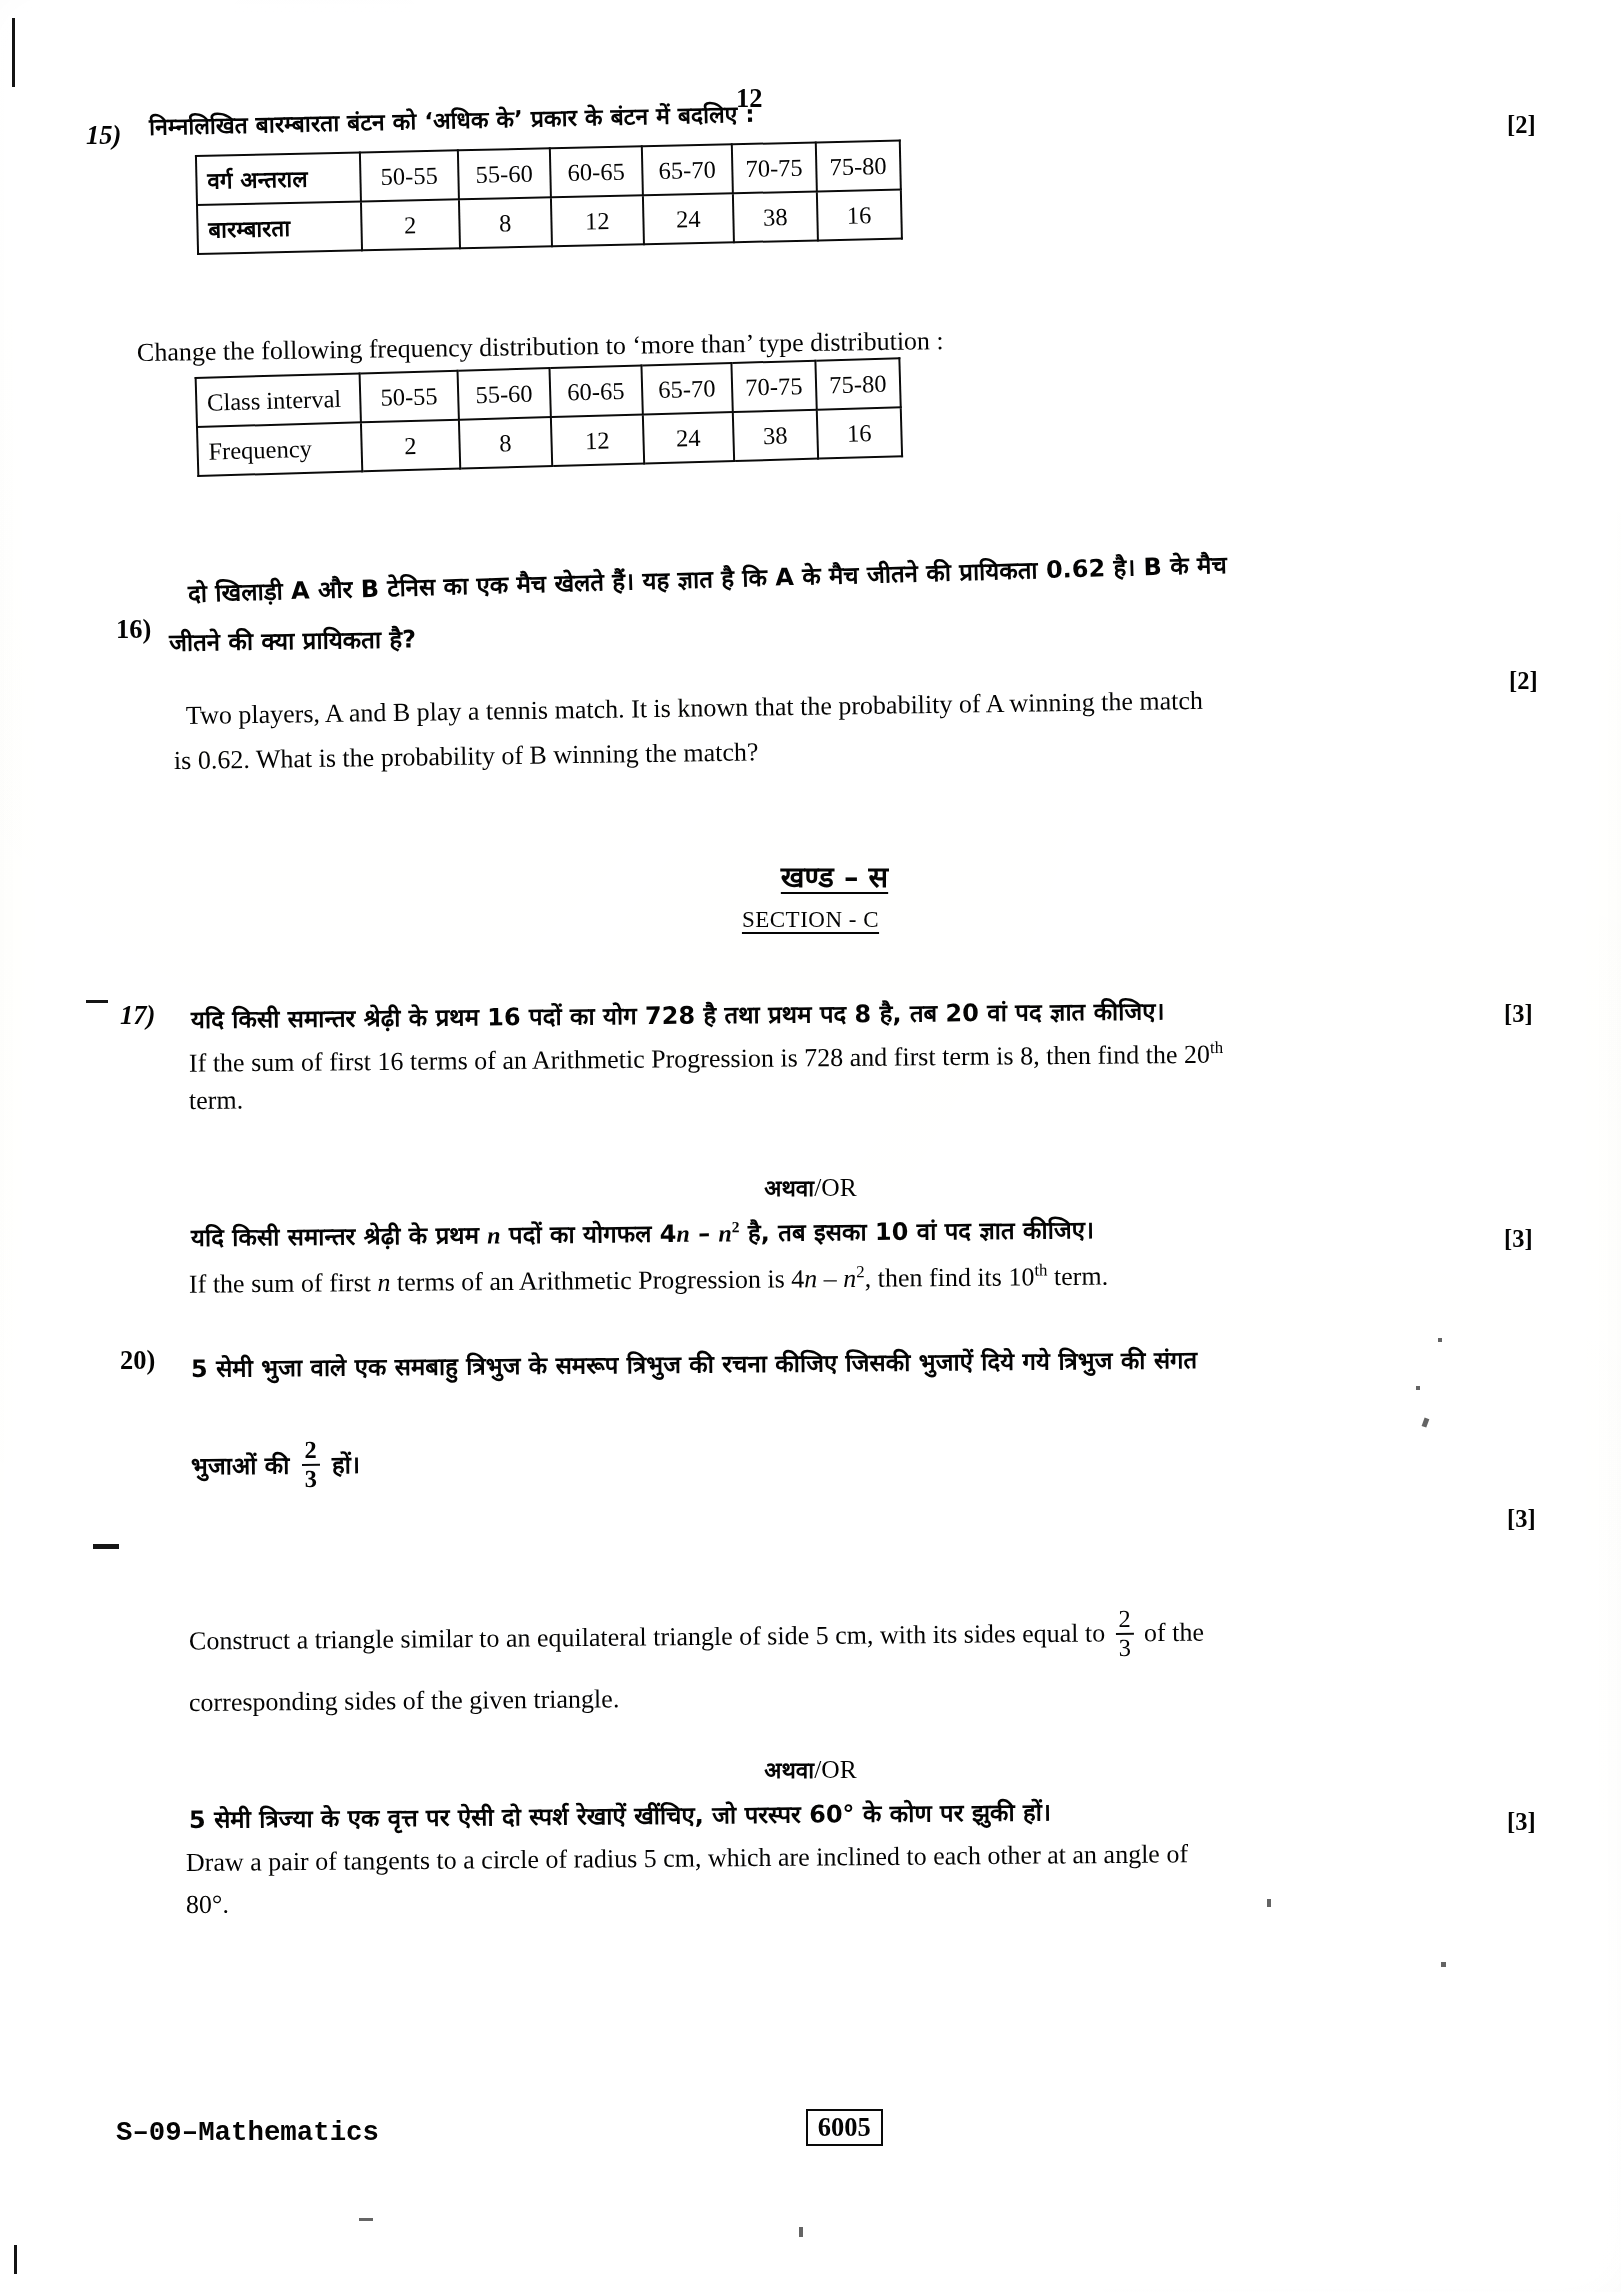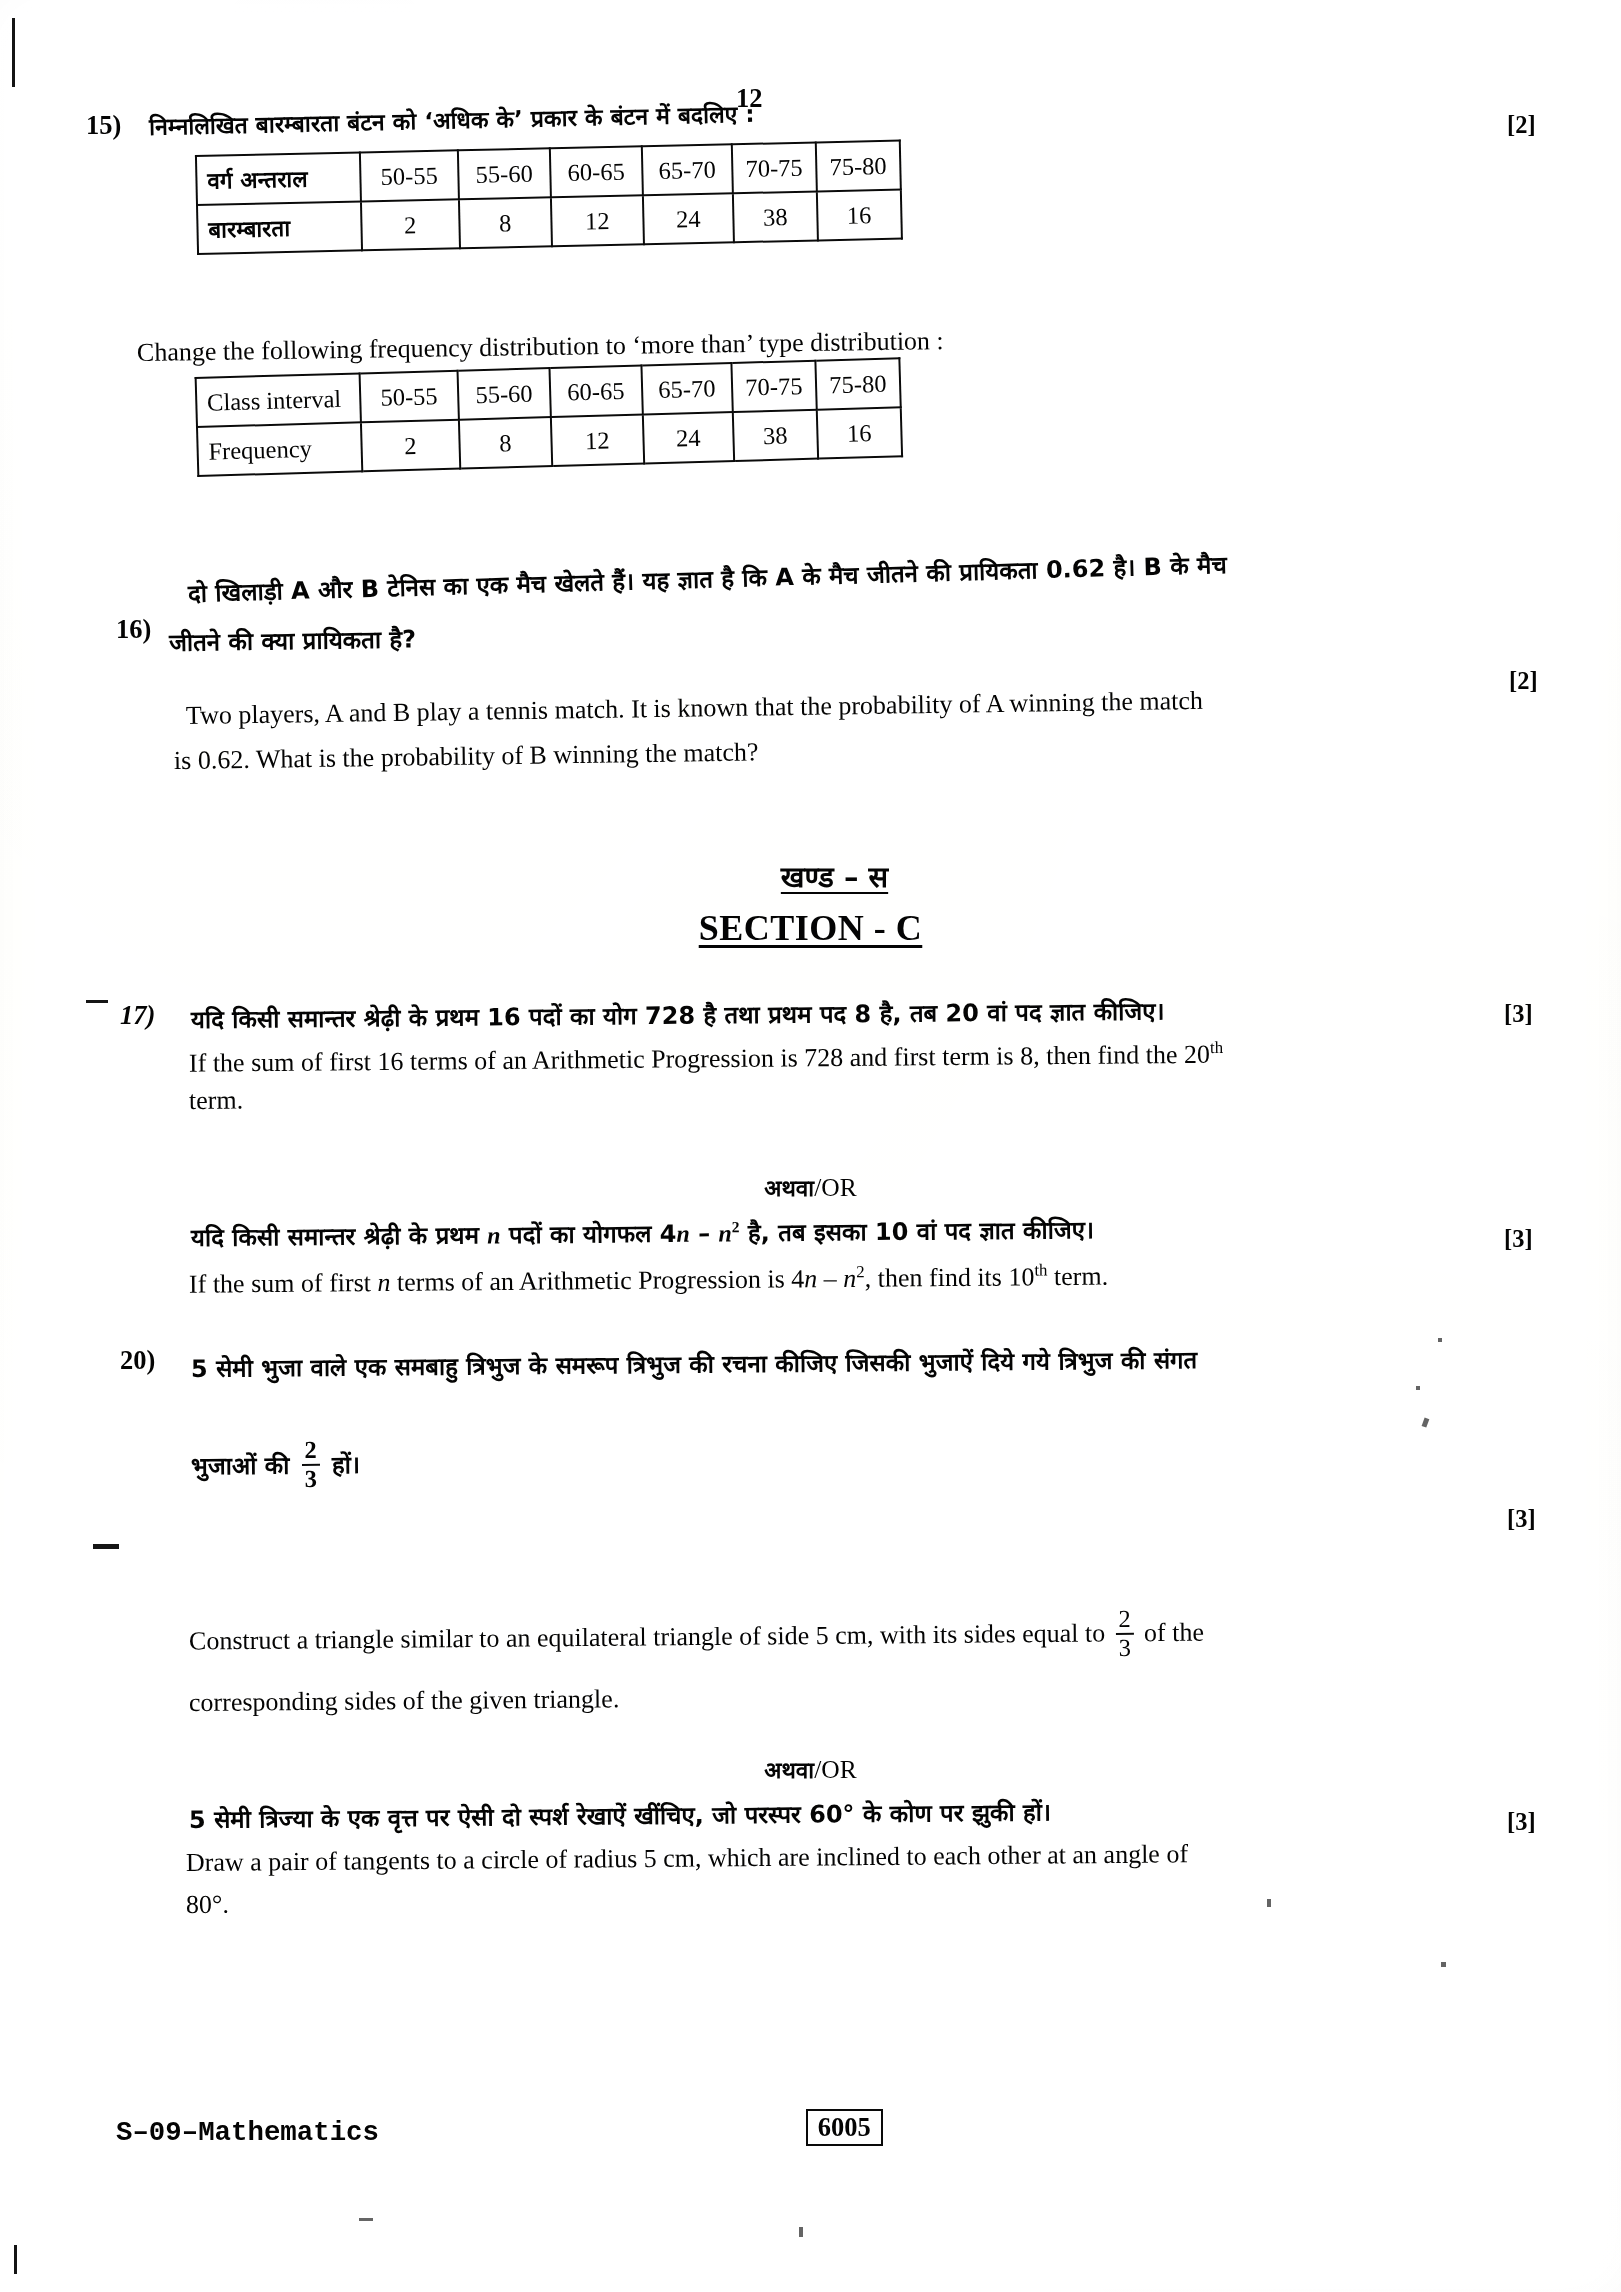--- a/index.html
+++ b/index.html
@@ -119,22 +119,22 @@
   }
   .sec-hi {
     font-family: "DejaVu Sans", "Liberation Sans", sans-serif;
     font-weight: 700;
     font-size: 29px;
     text-decoration: underline;
     text-underline-offset: 4.9px;
   }
   .sec-en {
     font-family: "Liberation Serif", "DejaVu Serif", serif;
-    font-weight: 700;
-    font-size: 36px;
+    font-weight: 400;
+    font-size: 23px;
     text-decoration: underline;
     text-underline-offset: 4.9px;
     letter-spacing: 0.5px;
   }
   .or-label {
     position: absolute;
     width: 100%;
     left: 0;
     text-align: center;
     font-family: "Liberation Serif", "DejaVu Serif", serif;
@@ -198,21 +198,21 @@
   <div class="stray" style="left:1416px; top:1386px; width:3.9px; height:3.9px;"></div>
   <div class="stray" style="left:1423px; top:1418px; width:4.9px; height:8.8px; transform:rotate(20deg);"></div>
   <div class="stray" style="left:1267px; top:1899px; width:3.9px; height:7.8px;"></div>
   <div class="stray" style="left:1438px; top:1338px; width:3.9px; height:3.9px;"></div>
   <div class="stray" style="left:1441px; top:1962px; width:4.9px; height:4.9px;"></div>
   <div class="stray" style="left:359px; top:2218px; width:13.7px; height:2.9px;"></div>
   <div class="stray" style="left:799px; top:2227px; width:3.9px; height:9.8px;"></div>
 
   <div class="page-no" style="left:736px; top:83px;">12</div>
 
-  <div class="q-num" style="left:86px; top:110px;">15)</div>
+  <div class="q-num" style="left:86px; top:120px;font-style:italic;">15)</div>
   <div class="marks" style="left:1507px; top:111px;">[2]</div>
 
   <div class="line-hi sk1" style="left:149px; top:110px; font-size:23px;">निम्नलिखित बारम्बारता बंटन को ‘अधिक के’ प्रकार के बंटन में बदलिए :</div>
 
   <table class="dtable sk1" style="left:196px; top:155px;">
     <tbody>
         <tr>
       <td class="lab" style="width:152px;">वर्ग अन्तराल</td>
       <td style="width:96px;">50-55</td>
       <td style="width:90px;">55-60</td>

